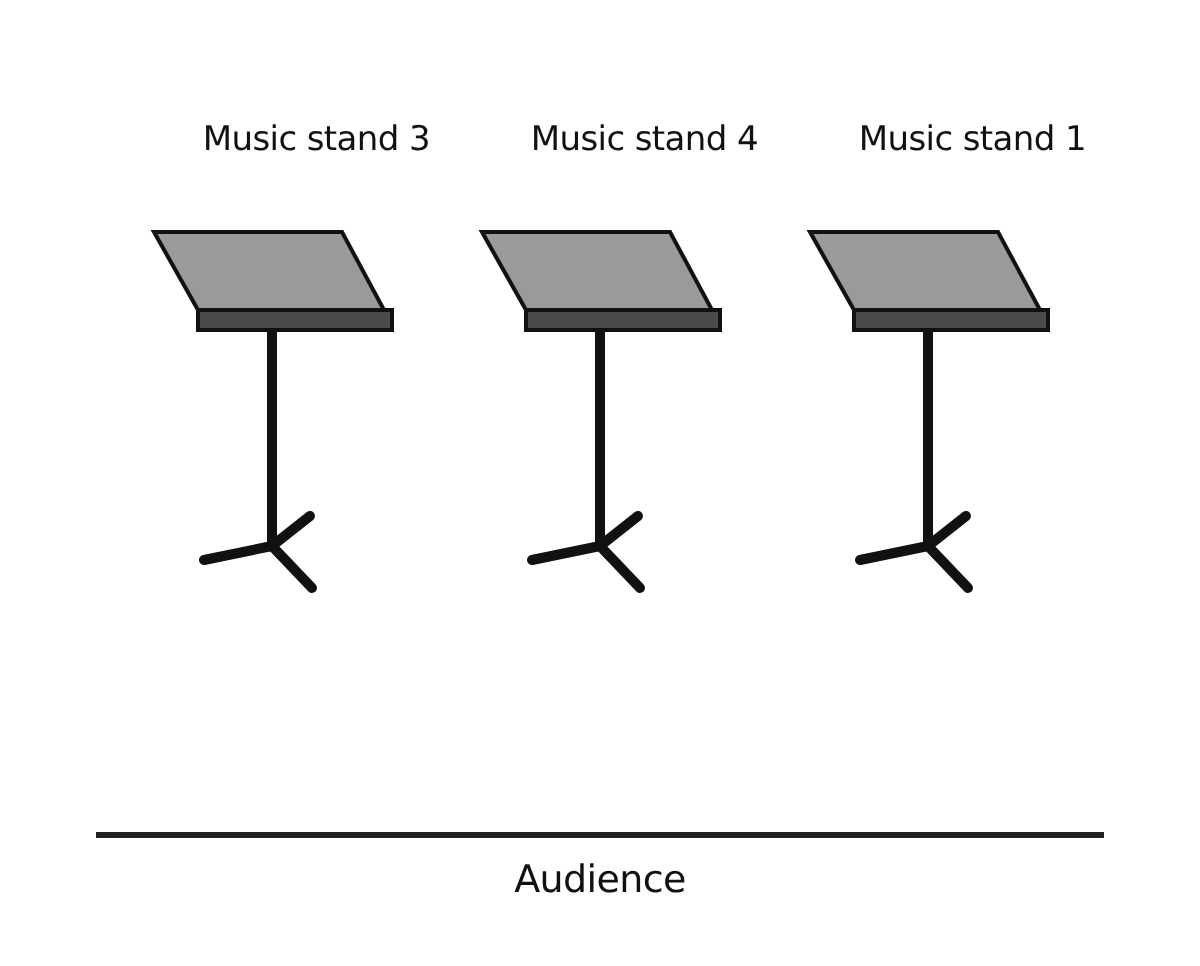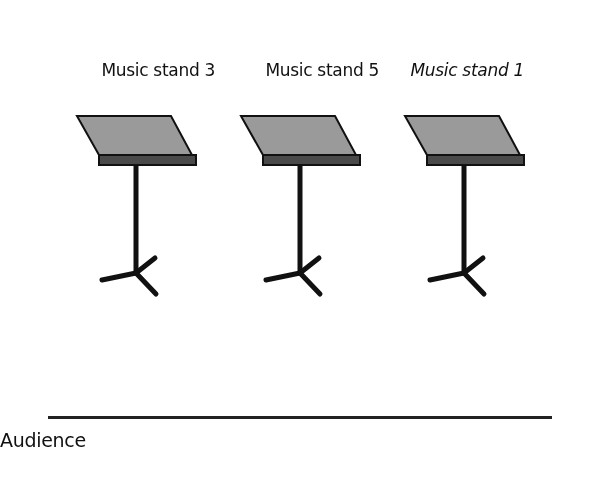--- a/index.html
+++ b/index.html
@@ -1,30 +1,30 @@
 <!DOCTYPE html>
 <html><head>
 <meta charset="utf-8">
 <style>
   html,body{margin:0;padding:0;background:#ffffff;}
   body{width:600px;height:483px;position:relative;overflow:hidden;font-family:"DejaVu Sans","Liberation Sans",sans-serif;}
   .label{position:absolute;top:60px;font-size:17px;color:#111;white-space:nowrap;text-align:right;width:160px;letter-spacing:-0.3px;}
   .stand{position:absolute;top:110px;width:130px;height:195px;}
   .stand svg{display:block;}
   .audience-line{position:absolute;left:48px;top:416px;width:504px;height:3px;background:#222;}
-  .audience-label{position:absolute;left:0;width:600px;top:429px;font-size:19px;color:#111;letter-spacing:-0.3px;}
+  .audience-label{position:absolute;left:0;width:600px;top:429px;text-align:center;font-size:19px;color:#111;letter-spacing:-0.3px;}
 </style>
 </head>
 <body>
 
 <div>
 
   <div class="label" style="left:55px;">Music stand 3</div>
-  <div class="label" style="left:219px;">Music stand 5</div>
-  <div class="label" style="left:364px;font-style:italic;">Music stand 1</div>
+  <div class="label" style="left:219px;">Music stand 4</div>
+  <div class="label" style="left:383px;">Music stand 1</div>
 
   <div class="stand" style="left:70px;">
     <svg width="130" height="195" viewBox="0 0 130 195">
       <polygon points="7,6 101,6 122,45 29,45" fill="#9a9a9a" stroke="#111" stroke-width="2"></polygon>
       <rect x="29" y="45" width="97" height="10" fill="#4a4a4a" stroke="#111" stroke-width="2"></rect>
       <line x1="66" y1="55" x2="66" y2="163" stroke="#111" stroke-width="5"></line>
       <line x1="66" y1="163" x2="32" y2="170" stroke="#111" stroke-width="5" stroke-linecap="round"></line>
       <line x1="66" y1="163" x2="85" y2="148" stroke="#111" stroke-width="5" stroke-linecap="round"></line>
       <line x1="66" y1="163" x2="86" y2="184" stroke="#111" stroke-width="5" stroke-linecap="round"></line>
     </svg>

